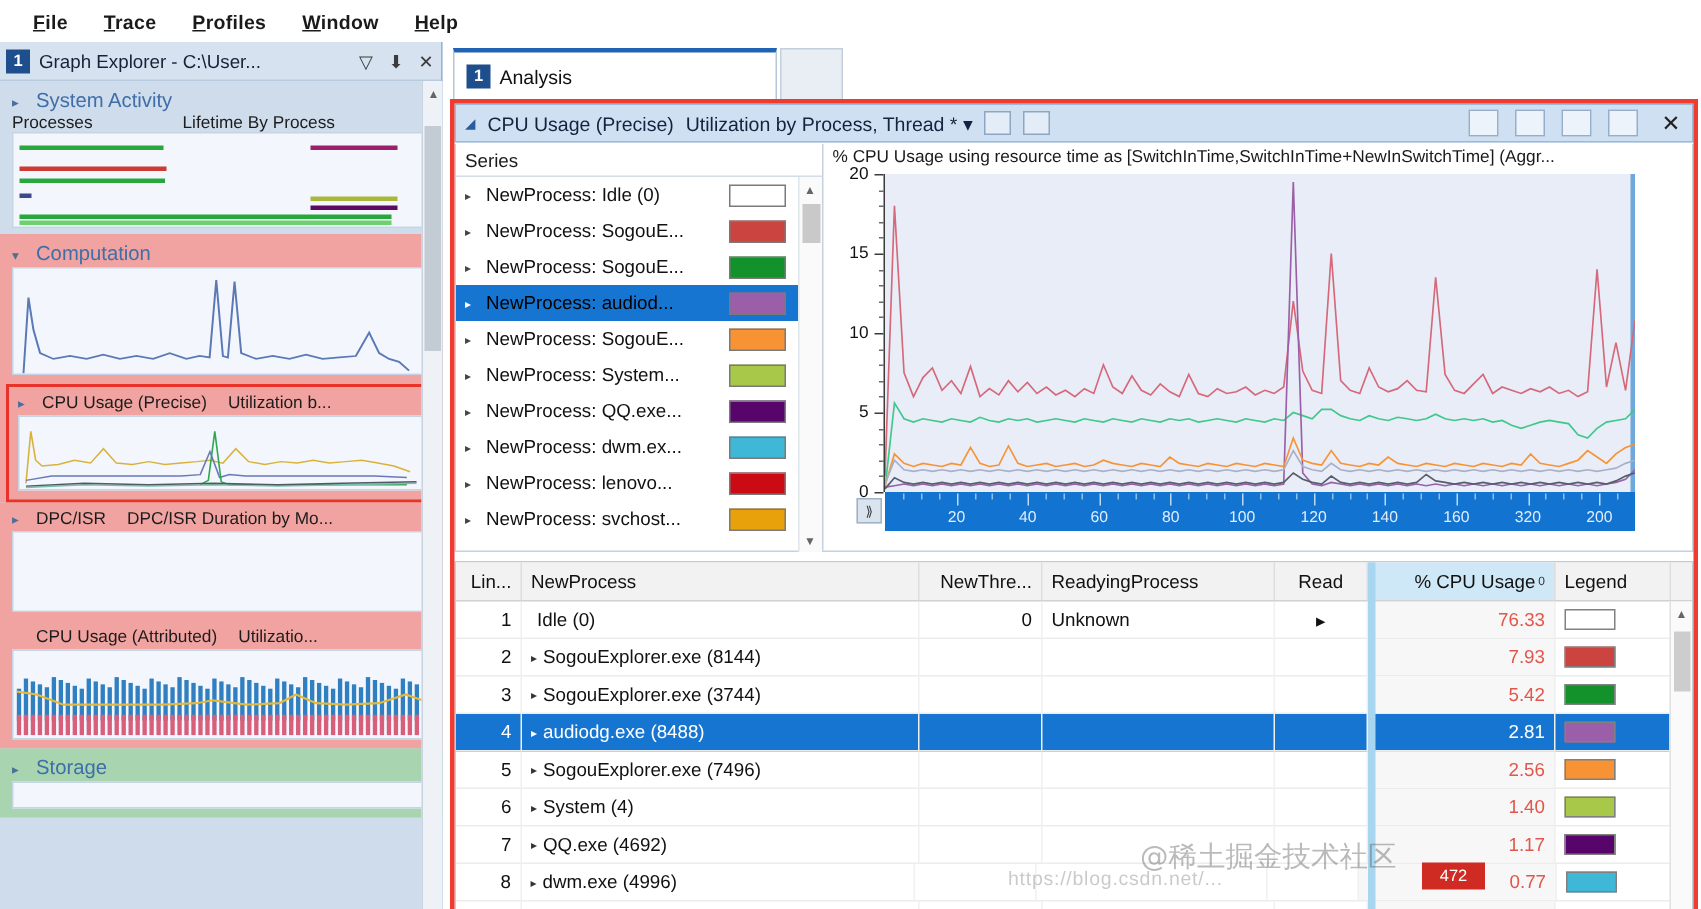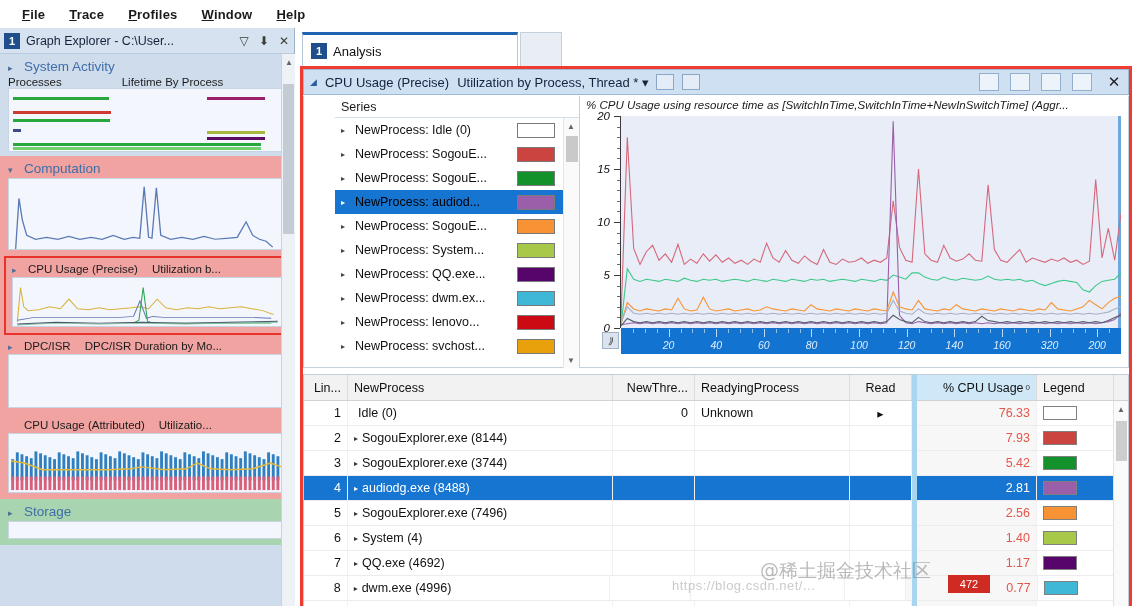--- a/index.html
+++ b/index.html
@@ -103,37 +103,37 @@
     width:18px; height:16px; border:1px solid #8ba7c4; background:#e4edf7; display:inline-block;
   }
   #cpu-header-spacer { flex:1; }
   .wbtn { width:20px; height:18px; border:1px solid #93afcb; background:#edf3fa; margin-right:3px;
      position:relative; }
   .wbtn.x { border:none; background:transparent; font-size:15px; color:#222; display:flex;
      align-items:center; justify-content:center; width:22px; }
 
   
   #cpu-body { position:absolute; left:0; top:27px; width:826px; height:272px; background:#fff;
-     border:1px solid #c4d2e0; border-top:none; display:flex;padding-left:31px; }
+     border:1px solid #c4d2e0; border-top:none; display:flex; }
   #series-pane { width:245px; height:100%; border-right:1px solid #c4d2e0; position:relative; }
   #series-head { height:22px; border-bottom:1px solid #d3dde7; display:flex; align-items:center;
      padding-left:6px; font-size:12.5px; color:#1b1b1b; background:#fff; }
   #series-list { position:absolute; top:22px; left:0; width:228px; height:250px; overflow:hidden; }
   .srow { height:24px; display:flex; align-items:center; padding-left:6px; gap:5px; }
   .srow.sel { background:#1675d1; }
   .srow .stri { font-size:8px; color:#444; width:9px; }
   .srow.sel .stri { color:#fff; }
   .slabel { font-size:12.5px; color:#111; flex:1; white-space:nowrap; overflow:hidden; }
   .srow.sel .slabel { color:#000000; }
   .swatch { width:38px; height:15px; border:1px solid #7a7a7a; margin-right:8px; }
   #series-scroll { position:absolute; right:0; top:22px; width:16px; height:250px; background:#fafafa;
      border-left:1px solid #dfe6ec; }
   #series-thumb { position:absolute; top:18px; left:2px; width:12px; height:26px; background:#c9c9c9; }
 
-  #chart-pane { flex:1; position:relative;font-style:italic; }
+  #chart-pane { flex:1; position:relative; }
   #chart-title {
     font-size:11.5px; color:#1a1a1a; padding:3px 0 0 6px; white-space:nowrap; overflow:hidden;
   }
   #plot-wrap { position:absolute; left:0; top:20px; width:581px; height:250px; }
   #yaxis { position:absolute; left:0; top:0; width:40px; height:212px; }
   .ytick { position:absolute; right:10px; font-size:11.5px; color:#111; transform:translateY(-50%); }
   #axis-line { position:absolute; left:40px; top:0; width:1px; height:212px; background:#3b3b3b; }
   .ytickmark { position:absolute; left:34px; width:6px; height:1px; background:#3b3b3b; }
   .yminor { position:absolute; left:37px; width:3px; height:1px; background:#6a6a6a; }
   #plot {

